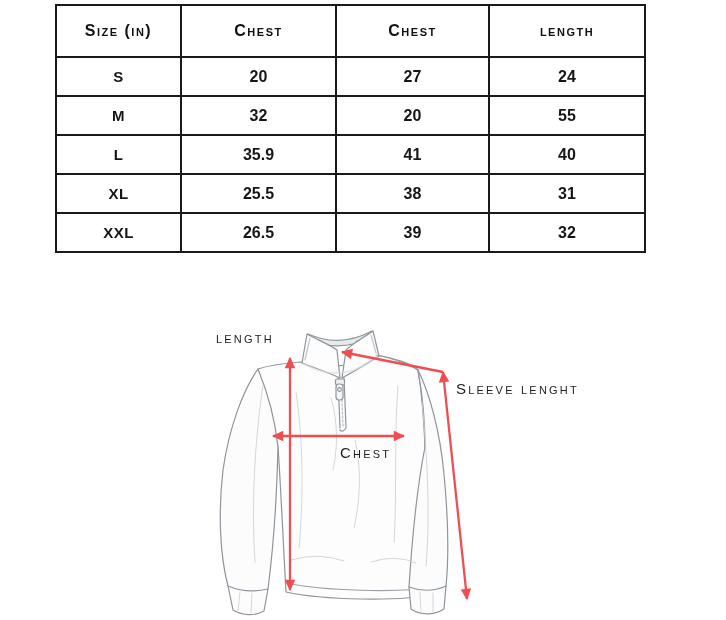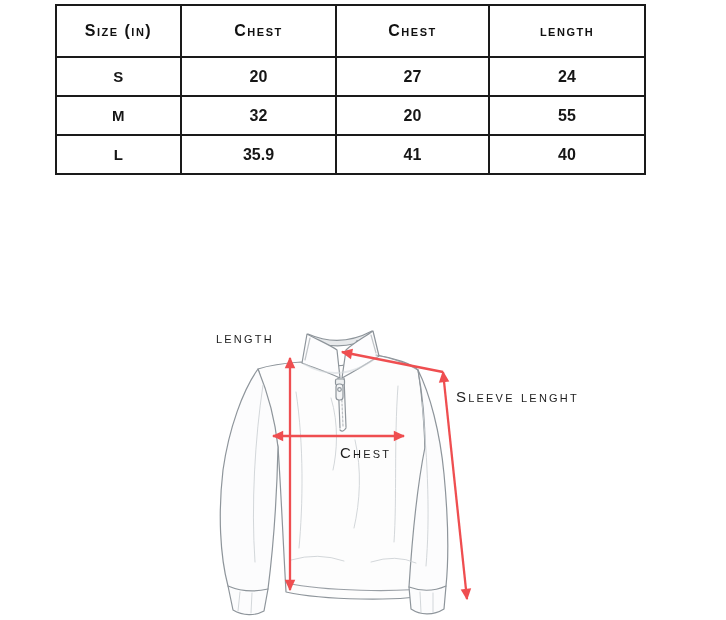--- a/index.html
+++ b/index.html
@@ -54,21 +54,21 @@
   }
   .diagram-label {
     position: absolute;
     font-variant: small-caps;
     letter-spacing: 2.2px;
     font-size: 15px;
     color: #1d1d1d;
     white-space: nowrap;
   }
   .label-length { left: 216px; top: 329px; }
-  .label-sleeve { left: 456px; top: 388px; }
+  .label-sleeve { left: 456px; top: 380px; }
   .label-chest  { left: 340px; top: 444px; }
 
   .sketch { stroke: var(--sketch-stroke, #8e959b); }
   .arrow-line { stroke: var(--arrow-color, #ef4e50); }
   #ah path { fill: var(--arrow-color, #ef4e50); }
 </style>
 </head>
 <body>
 
 <table class="size-table">
@@ -97,20 +97,32 @@
       <td class="size-cell">M</td>
       <td>32</td>
       <td>20</td>
       <td>55</td>
     </tr>
     <tr>
       <td class="size-cell">L</td>
       <td>35.9</td>
       <td>41</td>
       <td>40</td>
+    </tr>
+    <tr>
+      <td class="size-cell">XL</td>
+      <td>25.5</td>
+      <td>38</td>
+      <td>31</td>
+    </tr>
+    <tr>
+      <td class="size-cell">XXL</td>
+      <td>26.5</td>
+      <td>39</td>
+      <td>32</td>
     </tr>
   </tbody>
 </table>
 
 <svg class="diagram-svg" viewBox="0 0 726 620" aria-hidden="true">
   <defs>
     <marker id="ah" viewBox="0 0 10 10" refX="9" refY="5" markerWidth="5.2" markerHeight="5.2" orient="auto-start-reverse">
       <path d="M0.5,0.6 L10,5 L0.5,9.4 Z" stroke="none"></path>
     </marker>
   </defs>

